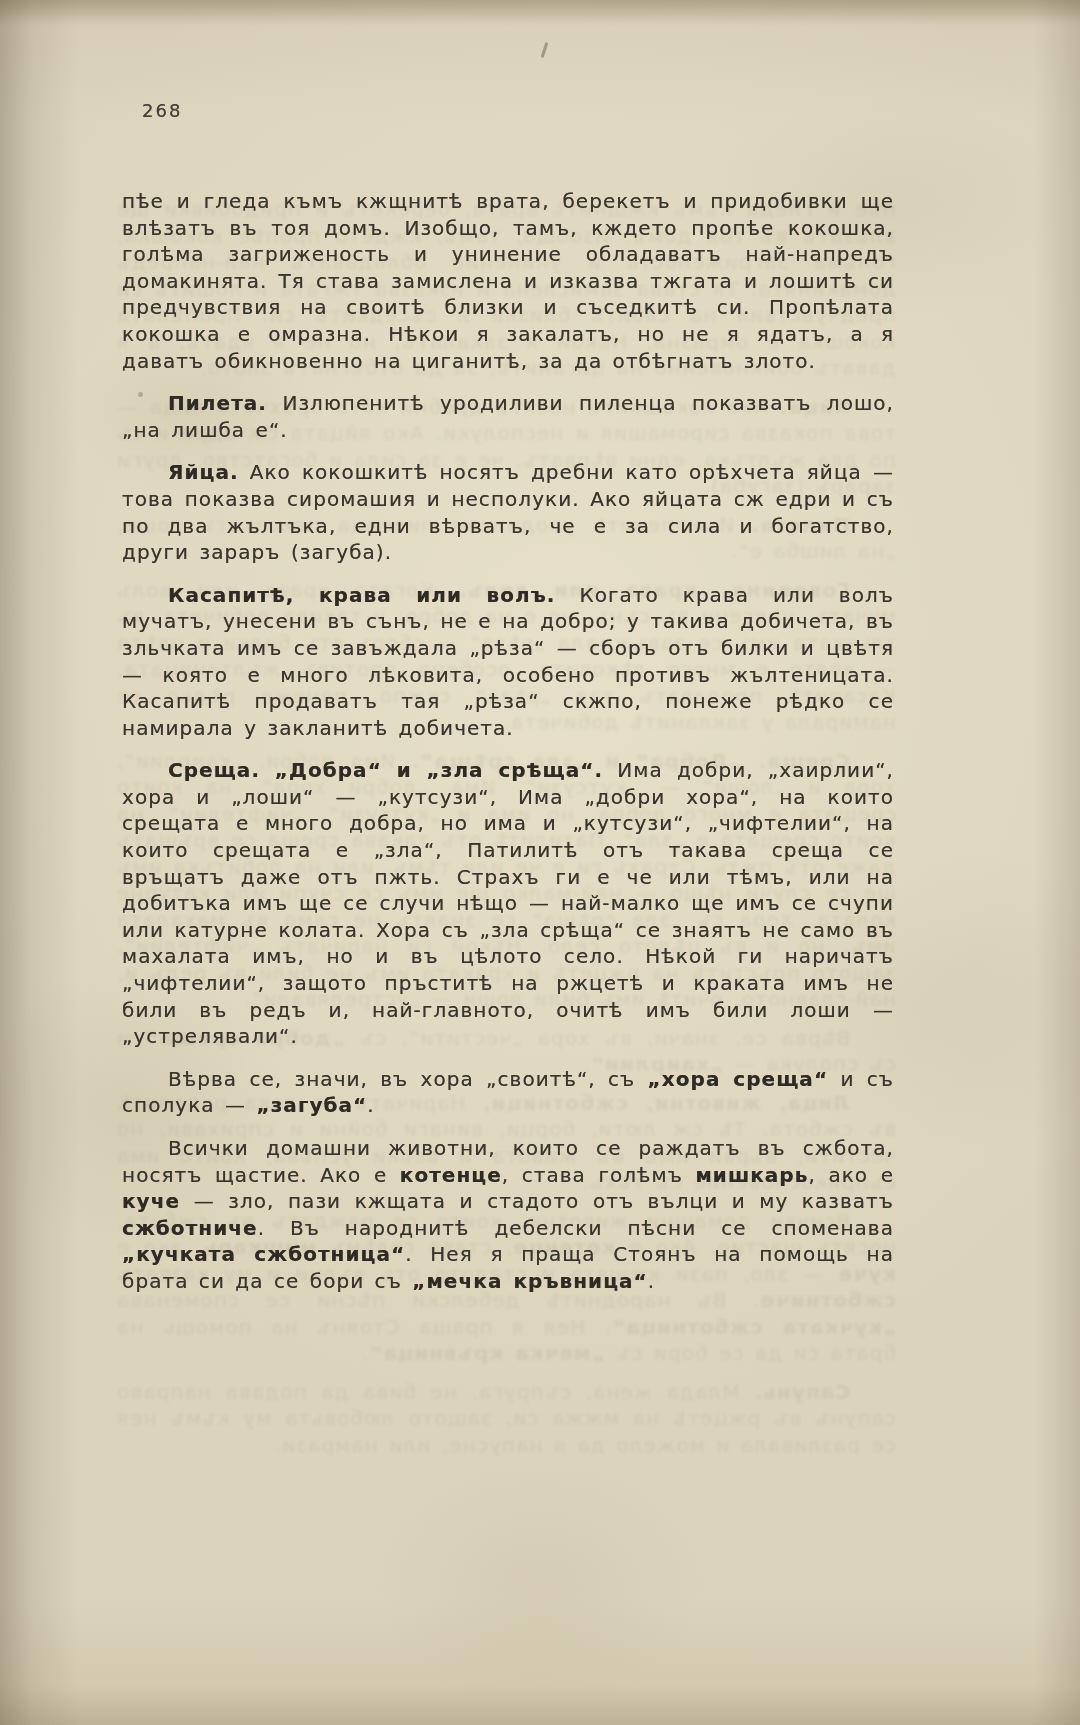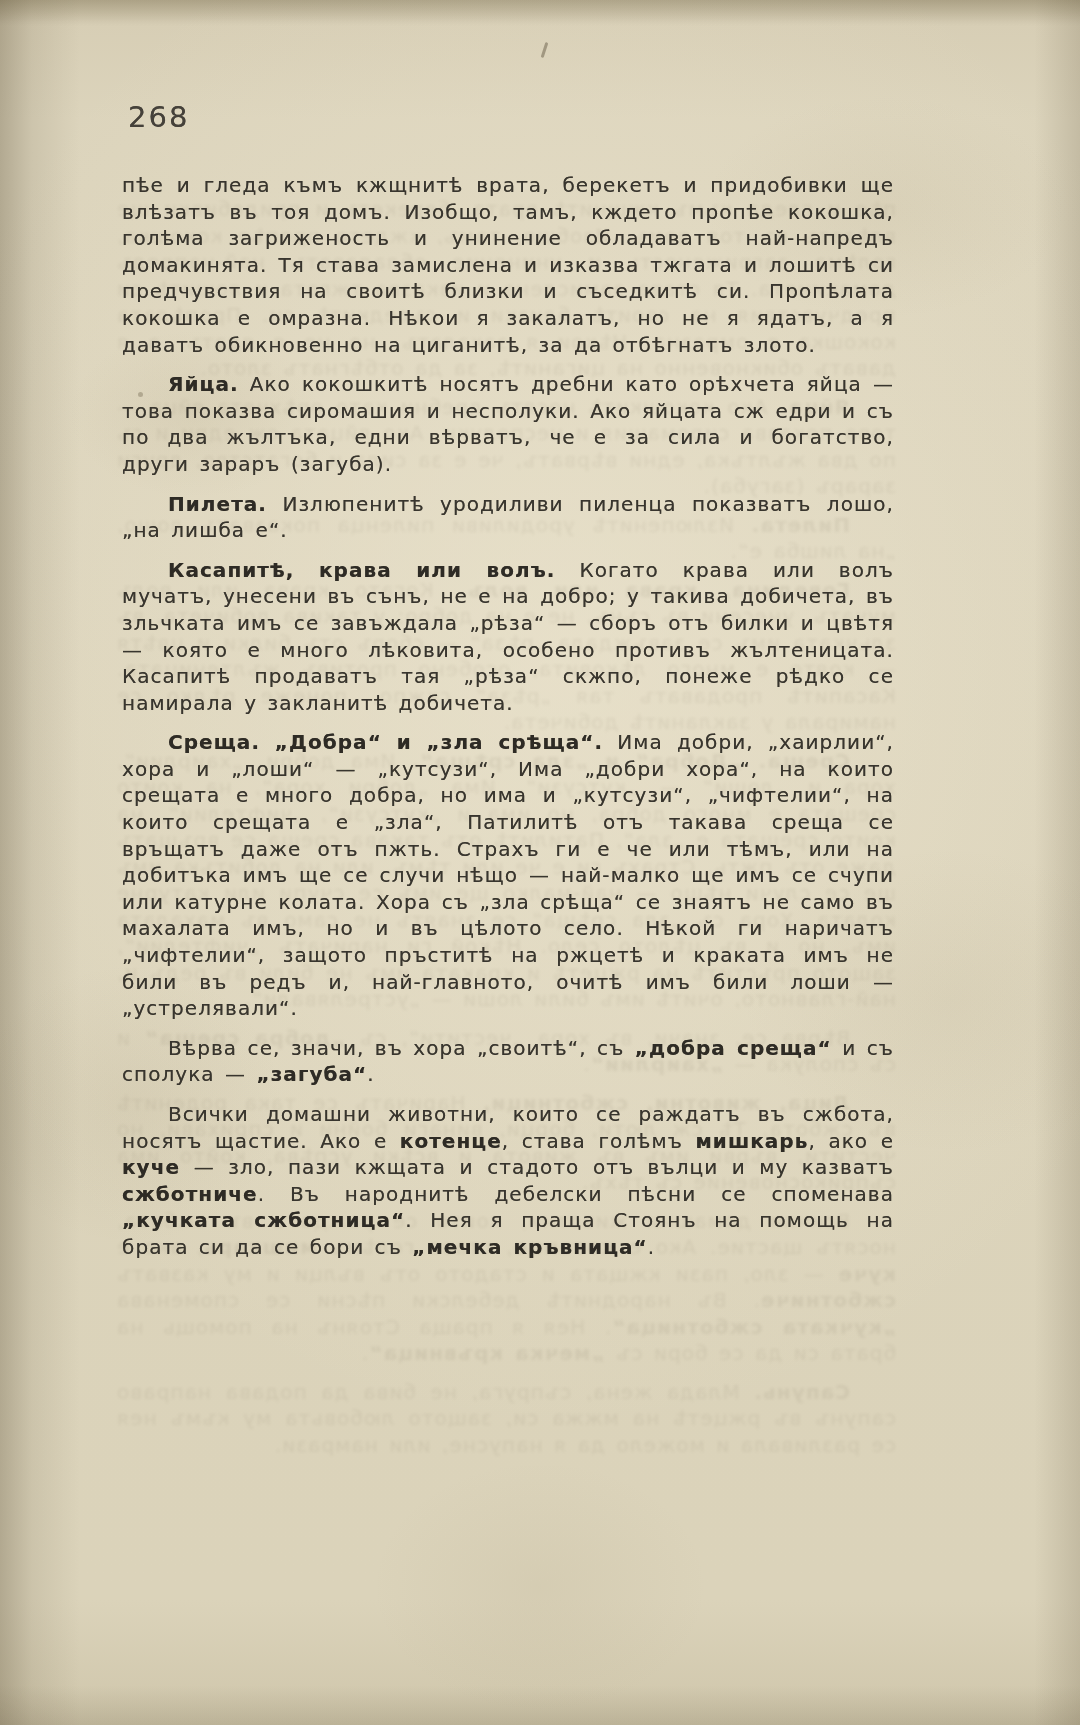--- a/index.html
+++ b/index.html
@@ -77,41 +77,41 @@
     transform: scaleX(-1);
     filter: blur(1.4px);
     opacity: 0.10;
     pointer-events: none;
   }
   .bleed-layer p { margin: 0 0 12px 0; }
   .bleed-layer p.indent { text-indent: 46px; }
 
   .page-number {
     position: absolute;
-    left: 128px;
+    left: 142px;
     top: 100px;
-    font-size: 29px;
+    font-size: 18px;
     letter-spacing: 2px;
     color: #45413a;
     text-shadow: 0 0 0.6px rgba(60,55,45,0.7);
   }
   .text-block {
     position: absolute;
     left: 122px;
     top: 172px;
     width: 772px;
     color: #38352e;
     font-size: 20px;
     line-height: 26.6px;
     letter-spacing: 1.05px;
     word-spacing: 3px;
     text-align: justify;
     text-shadow: 0 0 0.5px rgba(55,50,42,0.65);
   }
-  .text-block p { margin: 0 0 13px 0; }
+  .text-block p { margin: 16px 0 13px 0; }
   .text-block p.indent { text-indent: 46px; }
   .text-block b { font-weight: bold; color: #2e2b25; }
 
   
   .artifact-a {
     position: absolute;
     left: 543px; top: 42px;
     width: 3px; height: 16px;
     background: rgba(90,80,60,0.45);
     transform: rotate(18deg);
@@ -140,25 +140,25 @@
       <p class="indent"><span>Вѣрва се, значи, въ хора „честити“, съ </span><b>„добра среща“</b><span> и съ сполука — </span><b>„хаирлии“</b><span>.</span></p>
       <p class="indent"><b>Лица, животни, сжботници,</b><span> Наричатъ се така роденитѣ въ сжбота. Тѣ сж люти, борци, винаги бойни и сприхави, но честити, върви имъ въ живота и всѣки успѣва, който има съприкосновение съ тѣхъ.</span></p>
       <p class="indent"><span>Всички домашни животни, които се раждатъ въ сжбота, носятъ щастие. Ако е </span><b>котенце</b><span>, става голѣмъ </span><b>мишкарь</b><span>, ако е </span><b>куче</b><span> — зло, пази кжщата и стадото отъ вълци и му казватъ </span><b>сжботниче</b><span>. Въ народнитѣ дебелски пѣсни се споменава </span><b>„кучката сжботница“</b><span>. Нея я праща Стоянъ на помощь на брата си да се бори съ </span><b>„мечка кръвница“</b><span>.</span></p>
       <p class="indent"><b>Сапунь.</b><span> Млада жена, съпруга, не бива да подава направо сапунъ въ ржцетѣ на мжжа си, защото любовьта му къмъ нея се разливала и можело да я напусне, или намрази.</span></p>
     </div>
 
   <div class="page-number">268</div>
 
   <div class="text-block">
       <p><span>пѣе и гледа къмъ кжщнитѣ врата, берекетъ и придобивки ще влѣзатъ въ тоя домъ. Изобщо, тамъ, кждето пропѣе кокошка, голѣма загриженость и унинение обладаватъ най-напредъ домакинята. Тя става замислена и изказва тжгата и лошитѣ си предчувствия на своитѣ близки и съседкитѣ си. Пропѣлата кокошка е омразна. Нѣкои я закалатъ, но не я ядатъ, а я даватъ обикновенно на циганитѣ, за да отбѣгнатъ злото.</span></p>
+      <p class="indent"><b>Пилета.</b><span> Излюпенитѣ уродиливи пиленца показватъ лошо, „на лишба е“.</span></p>
       <p class="indent"><b>Яйца.</b><span> Ако кокошкитѣ носятъ дребни като орѣхчета яйца — това показва сиромашия и несполуки. Ако яйцата сж едри и съ по два жълтъка, едни вѣрватъ, че е за сила и богатство, други зараръ (загуба).</span></p>
-      <p class="indent"><b>Пилета.</b><span> Излюпенитѣ уродиливи пиленца показватъ лошо, „на лишба е“.</span></p>
       <p class="indent"><b>Касапитѣ, крава или волъ.</b><span> Когато крава или волъ мучатъ, унесени въ сънъ, не е на добро; у такива добичета, въ зльчката имъ се завъждала „рѣза“ — сборъ отъ билки и цвѣтя — която е много лѣковита, особено противъ жълтеницата. Касапитѣ продаватъ тая „рѣза“ скжпо, понеже рѣдко се намирала у закланитѣ добичета.</span></p>
       <p class="indent"><b>Среща. „Добра“ и „зла срѣща“.</b><span> Има добри, „хаирлии“, хора и „лоши“ — „кутсузи“, Има „добри хора“, на които срещата е много добра, но има и „кутсузи“, „чифтелии“, на които срещата е „зла“, Патилитѣ отъ такава среща се връщатъ даже отъ пжть. Страхъ ги е че или тѣмъ, или на добитъка имъ ще се случи нѣщо — най-малко ще имъ се счупи или катурне колата. Хора съ „зла срѣща“ се знаятъ не само въ махалата имъ, но и въ цѣлото село. Нѣкой ги наричатъ „чифтелии“, защото пръститѣ на ржцетѣ и краката имъ не били въ редъ и, най-главното, очитѣ имъ били лоши — „устрелявали“.</span></p>
-      <p class="indent"><span>Вѣрва се, значи, въ хора „своитѣ“, съ </span><b>„добра среща“</b><span> и съ сполука — </span><b>„загуба“</b><span>.</span></p>
+      <p class="indent"><span>Вѣрва се, значи, въ хора „своитѣ“, съ </span><b>„хора среща“</b><span> и съ сполука — </span><b>„загуба“</b><span>.</span></p>
       <p class="indent"><span>Всички домашни животни, които се раждатъ въ сжбота, носятъ щастие. Ако е </span><b>котенце</b><span>, става голѣмъ </span><b>мишкарь</b><span>, ако е </span><b>куче</b><span> — зло, пази кжщата и стадото отъ вълци и му казватъ </span><b>сжботниче</b><span>. Въ народнитѣ дебелски пѣсни се споменава </span><b>„кучката сжботница“</b><span>. Нея я праща Стоянъ на помощь на брата си да се бори съ </span><b>„мечка кръвница“</b><span>.</span></p>
     </div>
 
   <div class="artifact-a"></div>
   <div class="artifact-b"></div>
 
   <div class="edge-left"></div>
   <div class="edge-top"></div>
   <div class="edge-right"></div>
   <div class="edge-bottom"></div>

